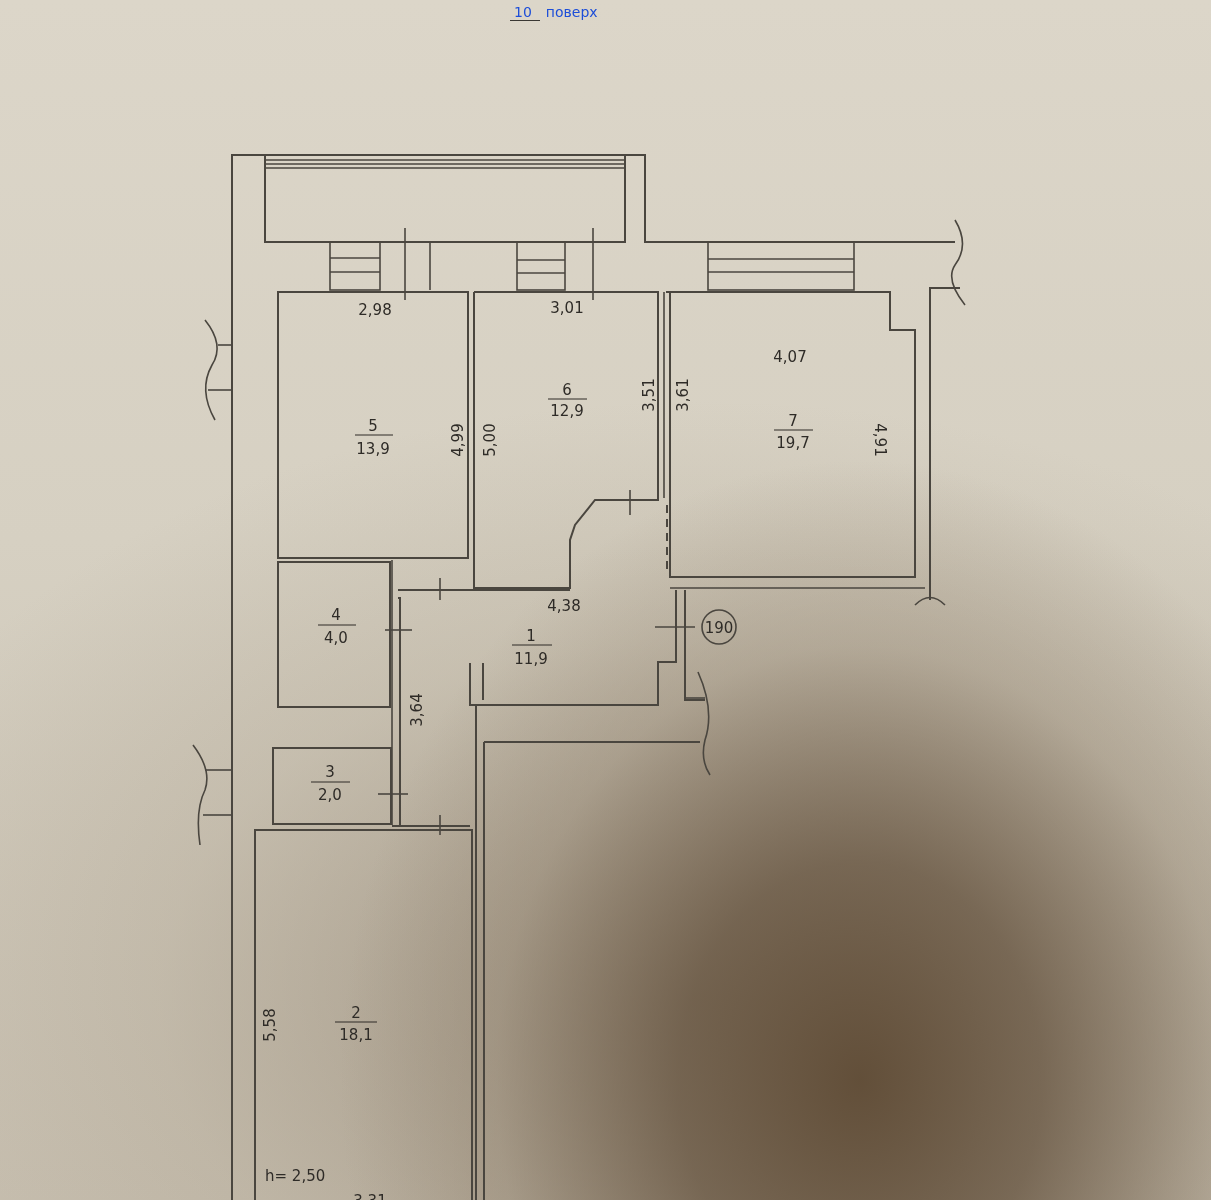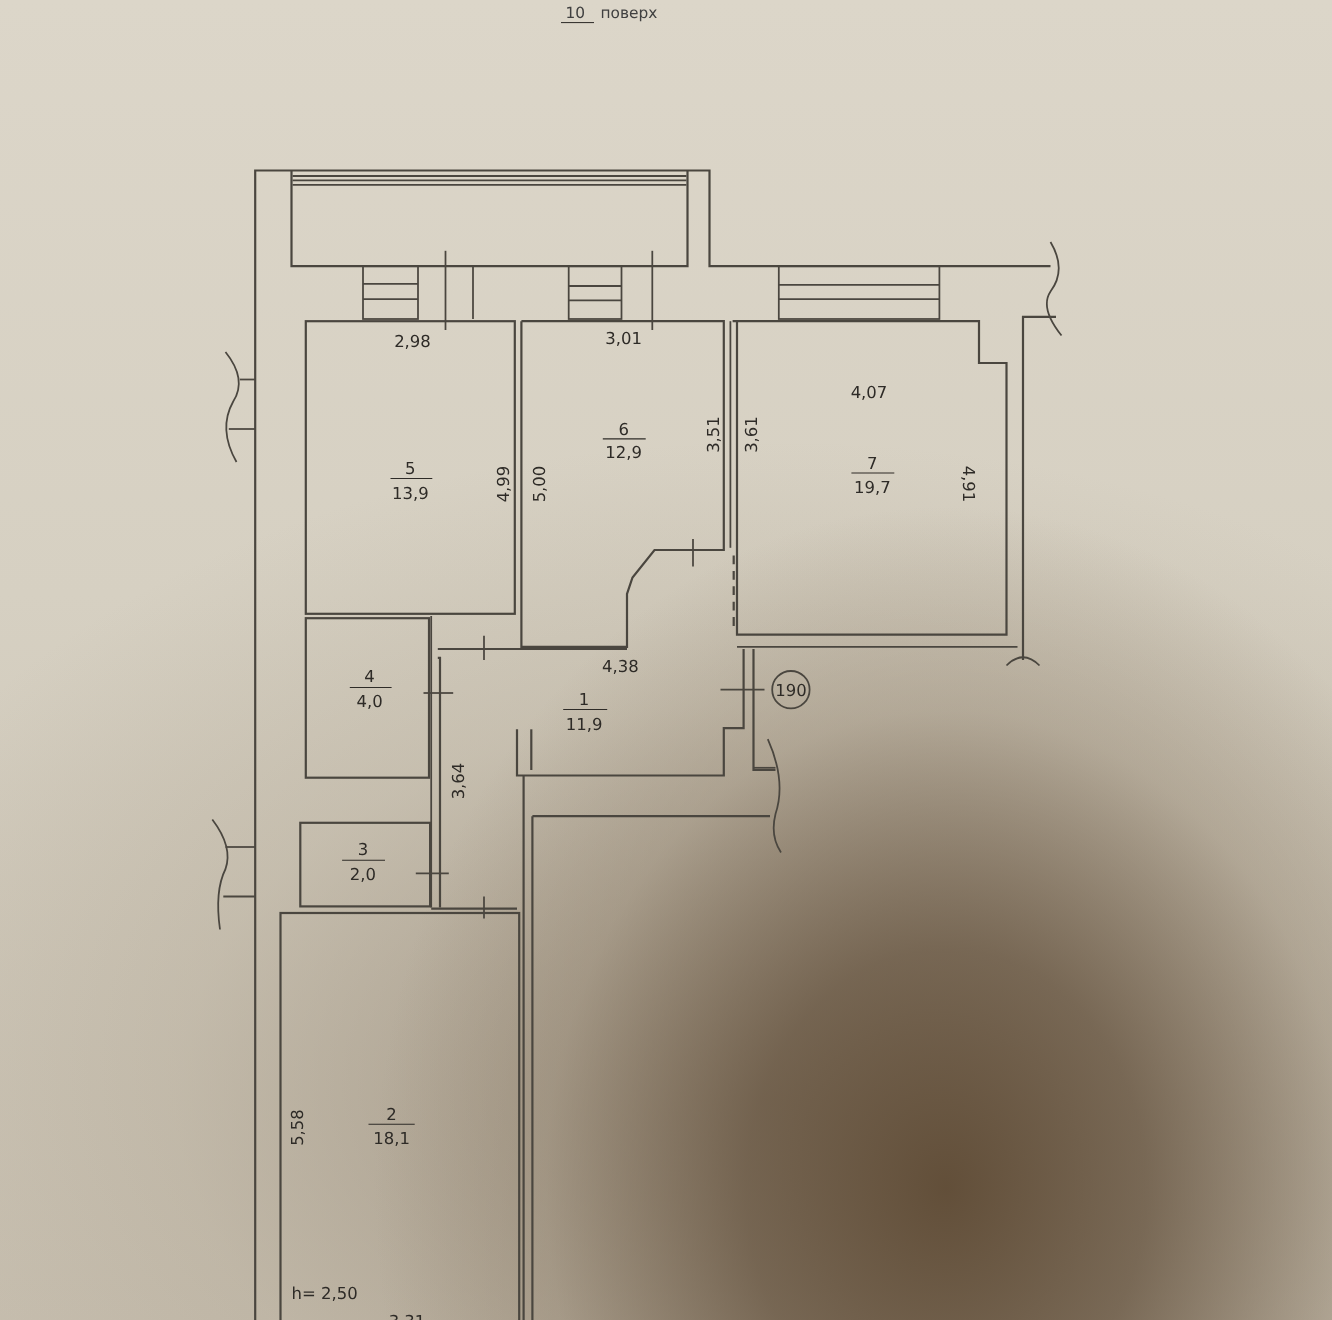--- a/index.html
+++ b/index.html
@@ -13,21 +13,21 @@
       background:
         radial-gradient(ellipse 520px 620px at 860px 1080px, rgba(92,72,50,0.92) 0%, rgba(100,82,62,0.75) 35%, rgba(140,125,105,0.35) 70%, rgba(200,192,176,0) 100%),
         radial-gradient(ellipse 900px 600px at 700px 1000px, rgba(120,104,84,0.55) 0%, rgba(160,148,128,0.25) 60%, rgba(215,208,194,0) 100%),
         linear-gradient(180deg, #dcd6c9 0%, #d6d0c2 45%, #c9c1b2 100%);
     }
     svg { position: absolute; left: 0; top: 0; }
     .wall { fill: none; stroke: #4a463f; stroke-width: 2; }
     .thin { fill: none; stroke: #4a463f; stroke-width: 1.6; }
     .dash { fill: none; stroke: #4a463f; stroke-width: 2; stroke-dasharray: 8 6; }
     .lbl { font-family: "DejaVu Sans", sans-serif; fill: #2e2b27; font-size: 15px; }
-    .floor-title { position: absolute; top: 4px; left: 510px; font-size: 14px; color: #404040; }
+    .floor-title { position: absolute; top: 4px; left: 510px; font-size: 14px; color: #1d4ed8; }
     .floor-title .num { display: inline-block; border-bottom: 1.5px solid #3a3733; padding: 0 8px 0 4px; margin-right: 6px; }
   </style>
 </head>
 <body>
 
 <div id="paper"></div>
 
 <div class="floor-title">
   <span class="num">10</span><span>поверх</span>
 </div>

